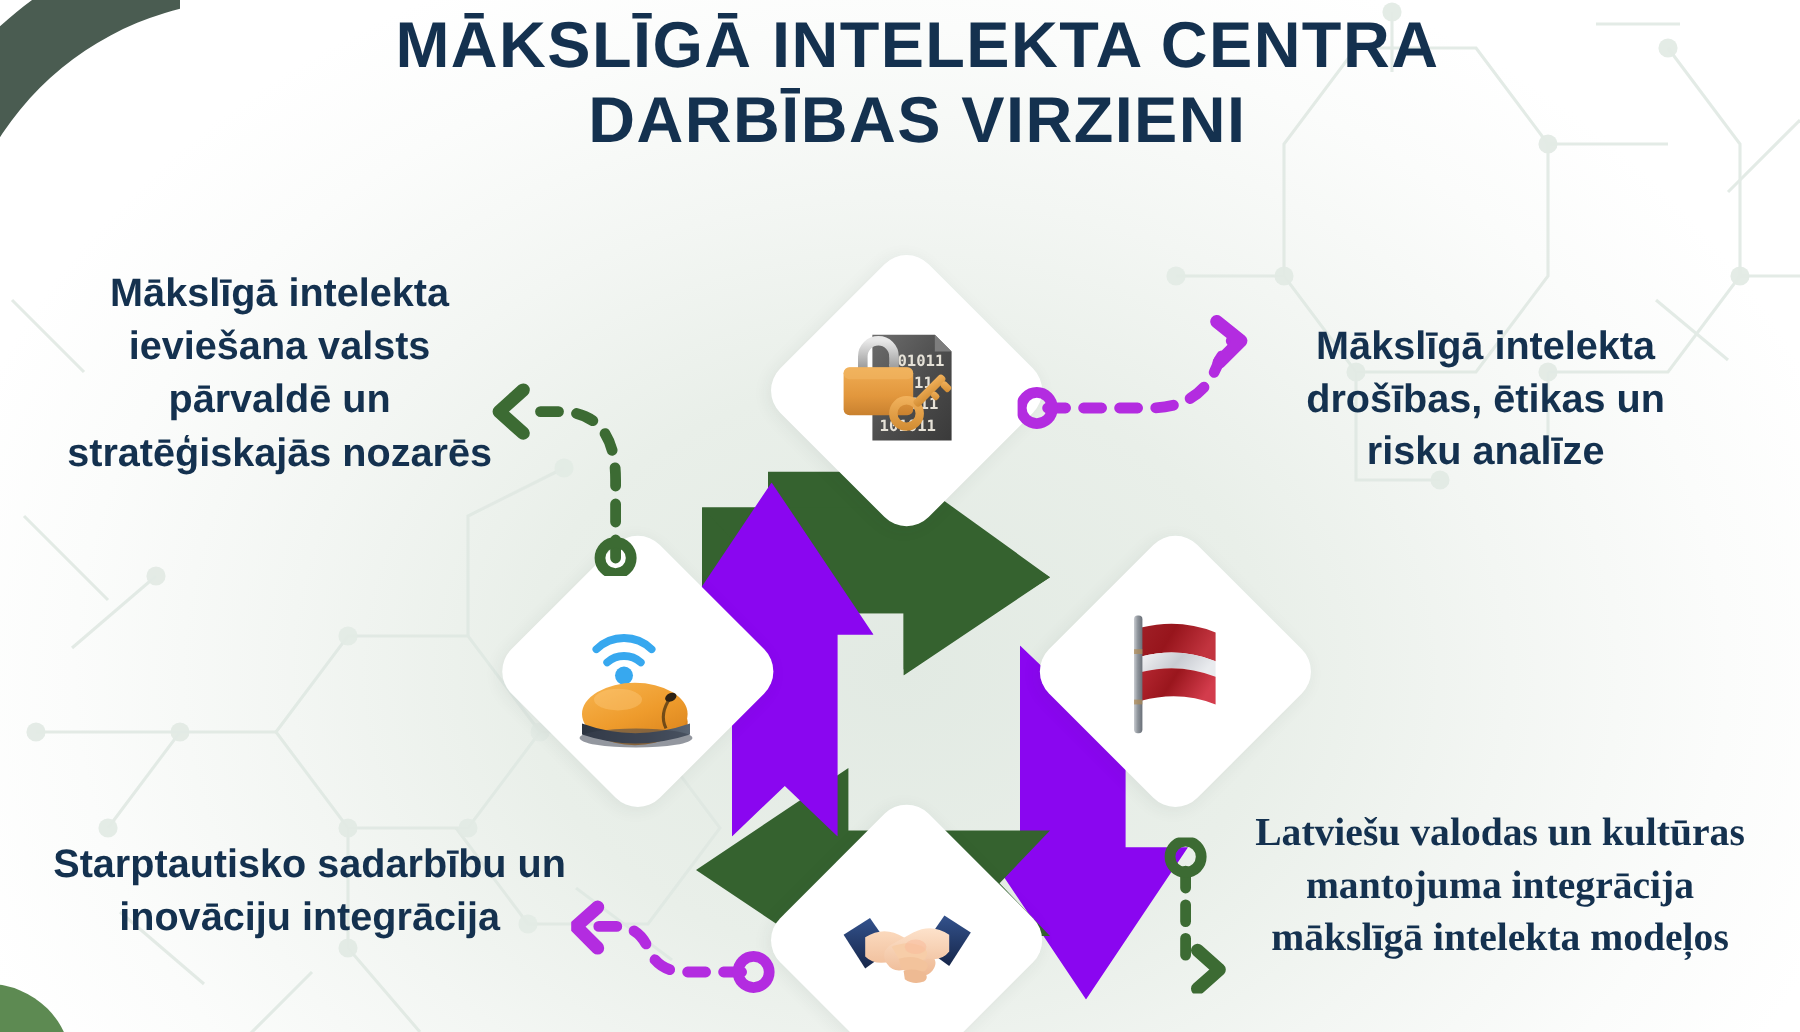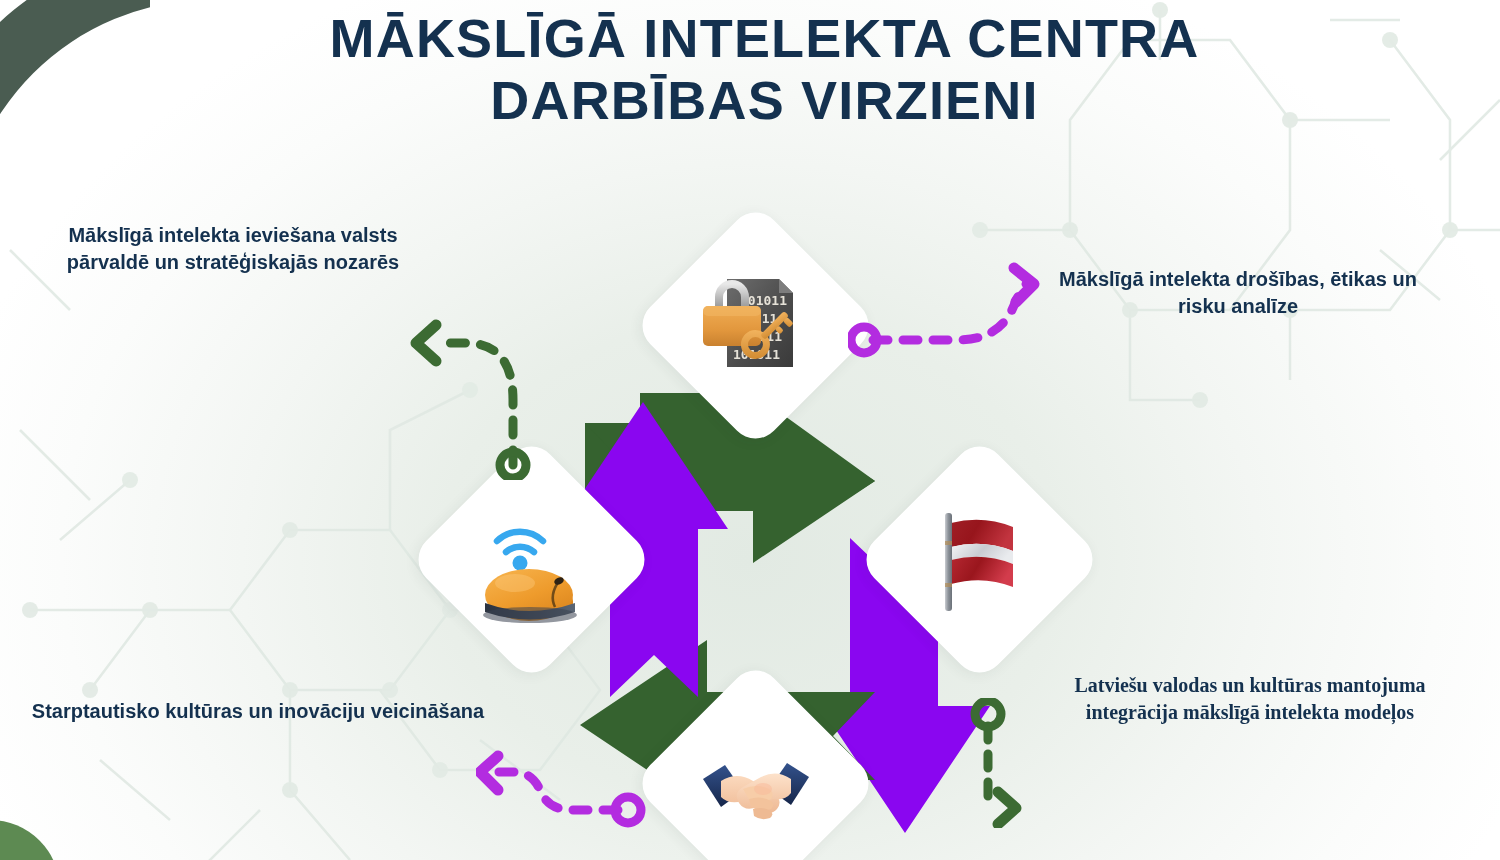--- a/index.html
+++ b/index.html
@@ -37,21 +37,21 @@
     line-height:1.14;
     text-transform:uppercase;
     margin-left:29px;
   }
 
   
   .side-text {
     position:absolute;
     z-index:7;
     color:#14314f;
-    font-size:20px;
+    font-size:33px;
     font-weight:bold;
     line-height:1.34;
   }
   #text-tl { left:48px;  top:222px; width:370px; text-align:center; }
   #text-tr { left:1048px;top:222px; width:380px; text-align:center;margin-top:44px; }
   #text-bl { left:28px;  top:698px; width:460px; text-align:center; }
   #text-br { left:1040px;top:672px; width:420px; text-align:center;font-family:Liberation Serif, serif; }
 
   
   .connector { position:absolute; z-index:8; pointer-events:none; }
@@ -166,21 +166,21 @@
     <div class="title-line">MĀKSLĪGĀ INTELEKTA CENTRA</div>
     <div class="title-line">DARBĪBAS VIRZIENI</div>
   </div>
 
   <div class="side-text" id="text-tl">Mākslīgā intelekta ieviešana valsts pārvaldē un stratēģiskajās nozarēs</div>
 
   <div class="side-text" id="text-tr">Mākslīgā intelekta drošības, ētikas un risku analīze</div>
 
   <div class="side-text" id="text-br">Latviešu valodas un kultūras mantojuma integrācija mākslīgā intelekta modeļos</div>
 
-  <div class="side-text" id="text-bl">Starptautisko kultūras un inovāciju veicināšana</div>
+  <div class="side-text" id="text-bl">Starptautisko sadarbību un inovāciju integrācija</div>
 
   <svg class="connector" style="left:400px;top:305px;width:170px;height:175px" viewBox="0 0 170 175">
     <path d="M113 160 L113 95 Q113 38 66 38 L36 38" stroke="#3c6b33" stroke-width="9" fill="none" stroke-linecap="round" stroke-dasharray="15 15"></path>
     <circle cx="113" cy="160" r="13" stroke="#3c6b33" stroke-width="9" fill="none"></circle>
     <path d="M36 20 L16 38 L36 56" stroke="#3c6b33" stroke-width="11" fill="none" stroke-linecap="round" stroke-linejoin="round"></path>
   </svg>
 
   <svg class="connector" style="left:848px;top:262px;width:200px;height:110px" viewBox="0 0 200 110">
     <path d="M25 78 L110 78 Q155 78 168 38 L178 22" stroke="#b32ce0" stroke-width="9" fill="none" stroke-linecap="round" stroke-dasharray="15 15"></path>
     <circle cx="16" cy="78" r="13" stroke="#b32ce0" stroke-width="9" fill="none"></circle>

